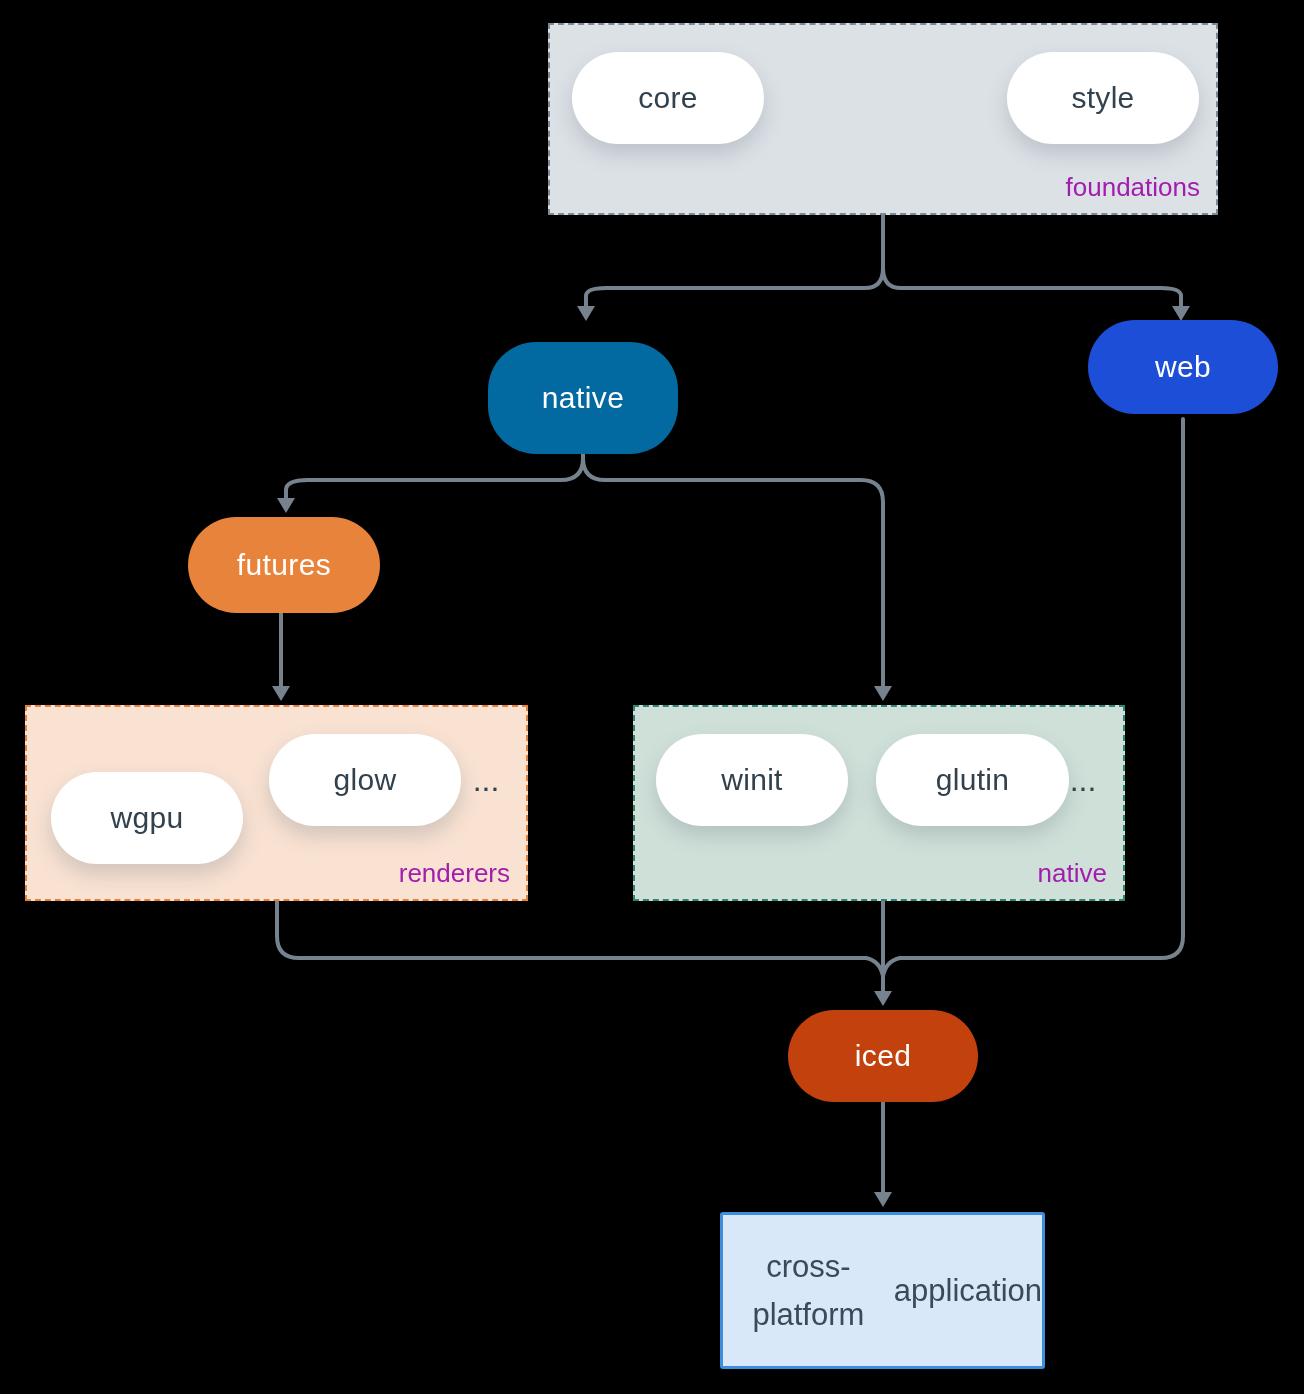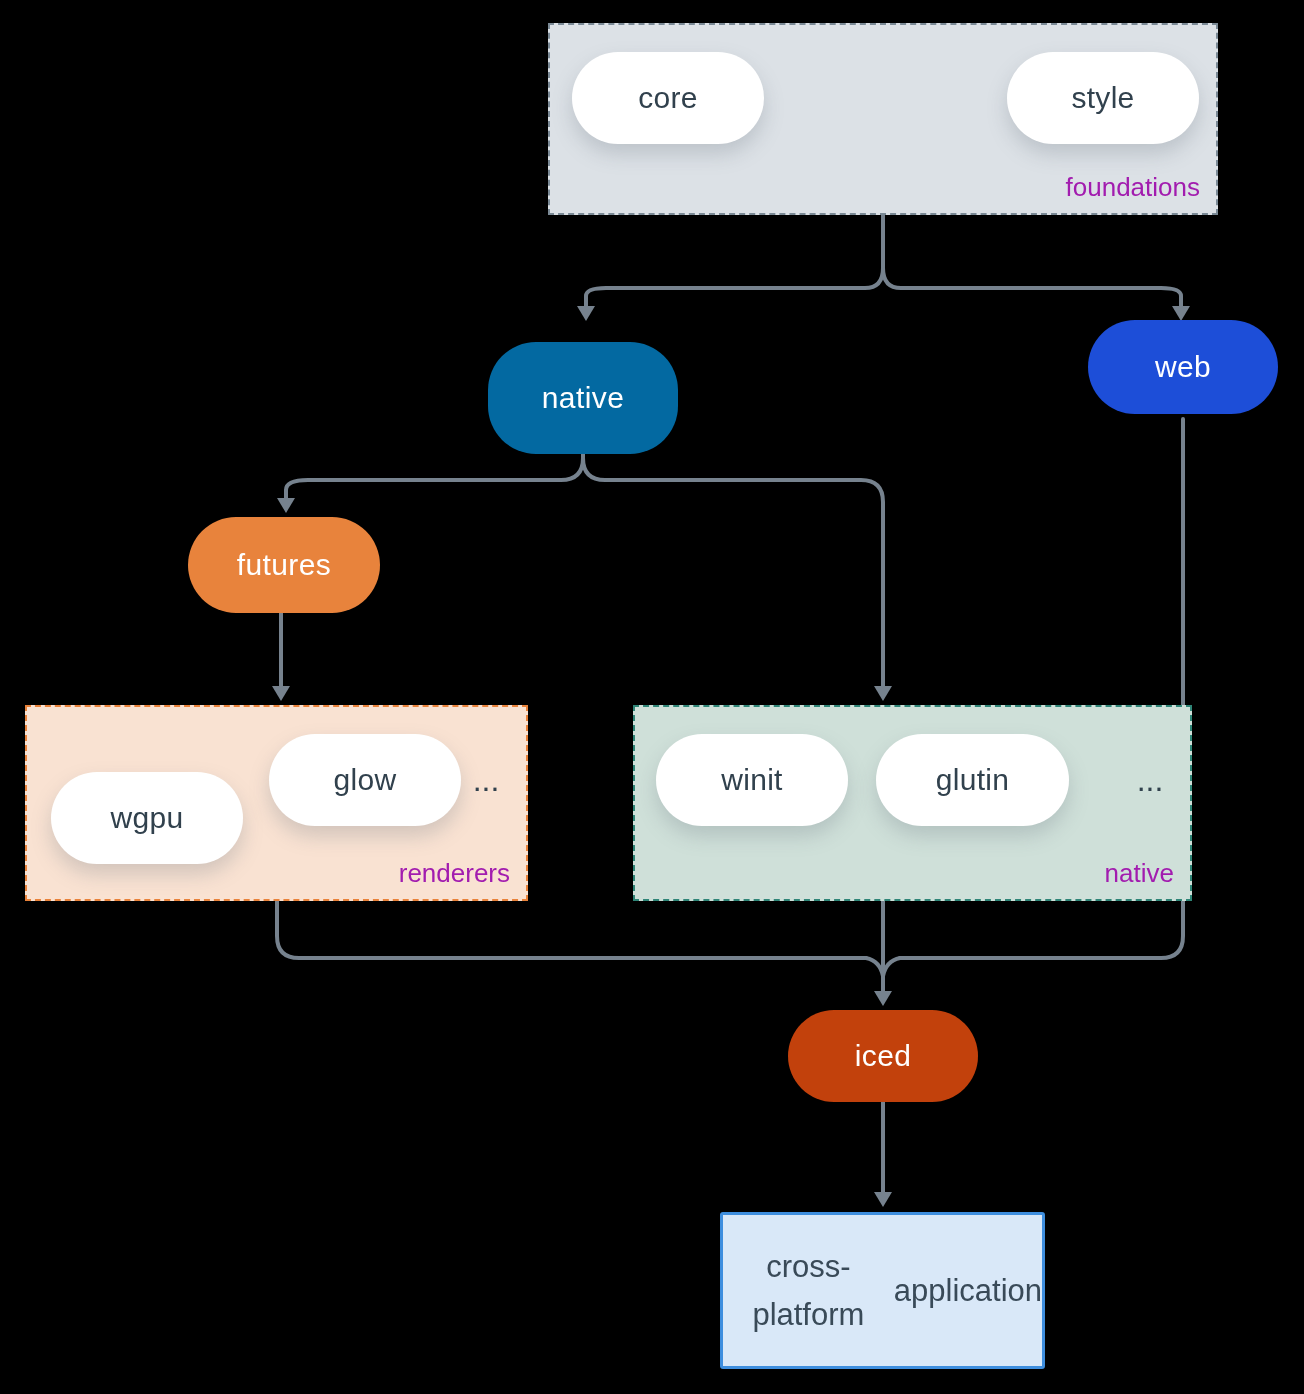--- a/index.html
+++ b/index.html
@@ -6,21 +6,21 @@
   .canvas{
     position:relative;width:1304px;height:1394px;background:#000000;
     font-family:"Liberation Sans",sans-serif;overflow:hidden;
   }
   .connectors{position:absolute;left:0;top:0;pointer-events:none;}
 
   
   .group{position:absolute;box-sizing:border-box;border:2px dashed;}
   .box-foundations{left:548px;top:23px;width:670px;height:192px;background:#dce1e6;border-color:#7b8a96;}
   .box-renderers{left:25px;top:705px;width:503px;height:196px;background:#f9e2d2;border-color:#e8823a;}
-  .box-shells{left:633px;top:705px;width:559px;height:196px;background:#cfe0d9;border-color:#2f8577;padding-left:24px;}
+  .box-shells{left:633px;top:705px;width:492px;height:196px;background:#cfe0d9;border-color:#2f8577;padding-left:24px;}
   .group-label{position:absolute;right:16px;bottom:10px;font-size:26px;color:#a21caf;}
 
   
   .pill{
     position:absolute;height:92px;border-radius:46px;
     display:flex;align-items:center;justify-content:center;
     font-size:30px;letter-spacing:.3px;text-align:right;
   }
   .pill-white{background:#ffffff;color:#31414d;box-shadow:0 10px 20px rgba(109,120,131,.28);}
   .p-core{left:22px;top:27px;width:192px;}

